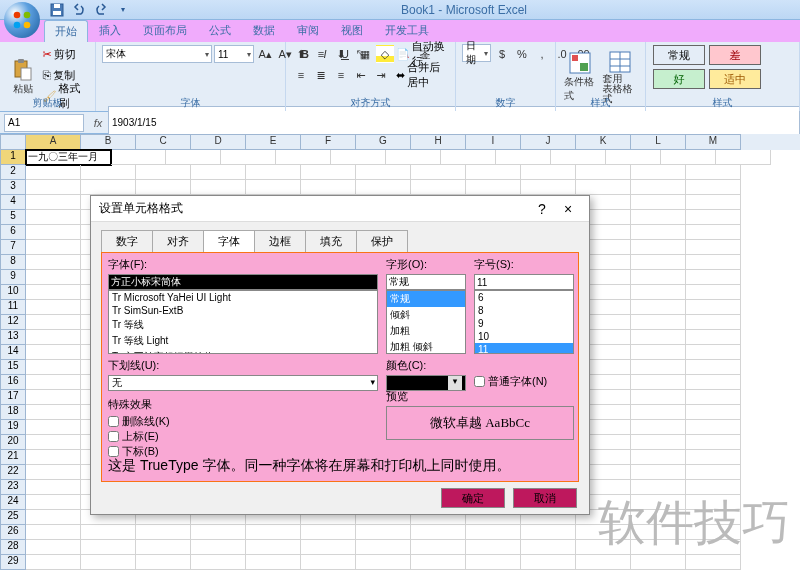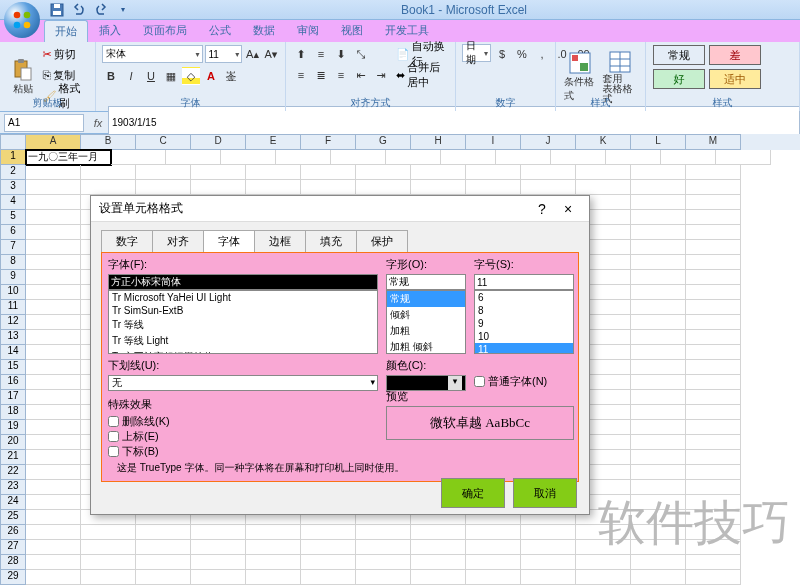--- a/index.html
+++ b/index.html
@@ -52,21 +52,21 @@
 .dlg-body { border:1px solid #f97316; margin:0 10px 8px; background:#f9a8d4; padding:8px; height:230px; position:relative; }
 .fcol { position:absolute; }
 .lbl { font-size:11px; margin-bottom:2px; display:block; }
 .txtin { border:1px solid #888; background:#fff; height:16px; font-size:10px; padding:0 2px; width:100%; }
 .listbox { border:1px solid #888; background:#fff; font-size:10px; overflow:hidden; }
 .listbox div { padding:1px 3px; white-space:nowrap; }
 .listbox div.sel { background:#3399ff; color:#fff; }
 .chk { font-size:11px; display:flex; align-items:center; gap:3px; }
 .chk input{width:11px;height:11px;}
 .dlg-btns { position:absolute; right:12px; bottom:6px; display:flex; gap:8px; }
-.dlg-btn { width:64px; height:30px; border:1px solid #888; background:#84cc16; font-size:11px; cursor:pointer; }
+.dlg-btn { width:64px; height:20px; border:1px solid #888; background:#be185d; font-size:11px; cursor:pointer; }
 .preview-box { border:1px solid #888; height:34px; display:flex; align-items:center; justify-content:center; font-size:13px; font-family:SimSun; }
 .color-swatch{ width:100%; height:16px; background:#000; border:1px solid #888; position:relative;}
 .color-swatch::after{content:"▾"; position:absolute; right:3px; top:0; color:#000; background:#e0e0e0; width:14px; text-align:center; font-size:9px; height:14px;}
 .underline-sel{ border:1px solid #888; height:16px; background:#fff; font-size:10px; padding:0 3px; position:relative;}
 .underline-sel::after{content:"▾"; position:absolute; right:2px; top:1px; font-size:9px;}
 </style>
 </head>
 <body>
 
 <div class="orb">
@@ -136,21 +136,21 @@
           </div>
         <div class="small-row">
             <span style="color:#d9a441">🖌</span>
             <span>格式刷</span>
           </div>
       </div>
     </div>
     <div class="rgroup-label">剪贴板</div>
   </div>
   <div class="rgroup" style="width:190px">
-    <div class="rgroup-body" style="flex-direction:column">
+    <div class="rgroup-body" style="flex-direction:row">
       <div class="small-row">
         <div class="combo" style="width:110px">宋体</div>
         <div class="combo" style="width:40px">11</div>
         <div class="sbtn">A▴</div>
         <div class="sbtn">A▾</div>
       </div>
       <div class="small-row">
         <div class="sbtn">
             <b>B</b>
           </div>
@@ -666,36 +666,20 @@
         <div class="cell"></div>
         <div class="cell"></div>
         <div class="cell"></div>
         <div class="cell"></div>
         <div class="cell"></div>
         <div class="cell"></div>
         <div class="cell"></div>
       </div>
       <div class="row">
         <div class="row-h">26</div>
-        <div class="cell"></div>
-        <div class="cell"></div>
-        <div class="cell"></div>
-        <div class="cell"></div>
-        <div class="cell"></div>
-        <div class="cell"></div>
-        <div class="cell"></div>
-        <div class="cell"></div>
-        <div class="cell"></div>
-        <div class="cell"></div>
-        <div class="cell"></div>
-        <div class="cell"></div>
-        <div class="cell"></div>
-      </div>
-      <div class="row">
-        <div class="row-h">27</div>
         <div class="cell"></div>
         <div class="cell"></div>
         <div class="cell"></div>
         <div class="cell"></div>
         <div class="cell"></div>
         <div class="cell"></div>
         <div class="cell"></div>
         <div class="cell"></div>
         <div class="cell"></div>
         <div class="cell"></div>
@@ -809,19 +793,19 @@
       <label class="chk" style="margin-top:20px">
           <input type="checkbox" style="">
           <span>普通字体(N)</span>
         </label>
     </div>
 
     <div class="fcol" style="left:284px;top:136px;width:188px">
       <span class="lbl">预览</span>
       <div class="preview-box">微软卓越 AaBbCc</div>
     </div>
-    <div class="fcol" style="left:15px;bottom:6px;width:460px;font-size:10px">这是 TrueType 字体。同一种字体将在屏幕和打印机上同时使用。</div>
+    <div class="fcol" style="left:6px;bottom:6px;width:460px;font-size:14px">这是 TrueType 字体。同一种字体将在屏幕和打印机上同时使用。</div>
   </div>
   <div class="dlg-btns">
     <button class="dlg-btn">确定</button>
     <button class="dlg-btn">取消</button>
   </div>
 </div>
 
 </body></html>

